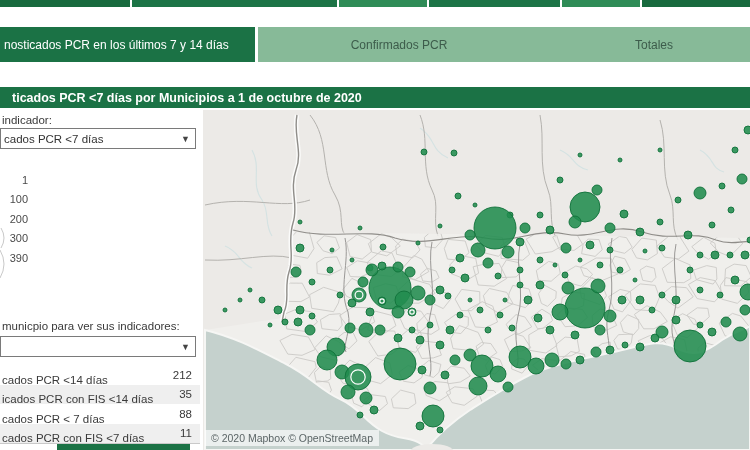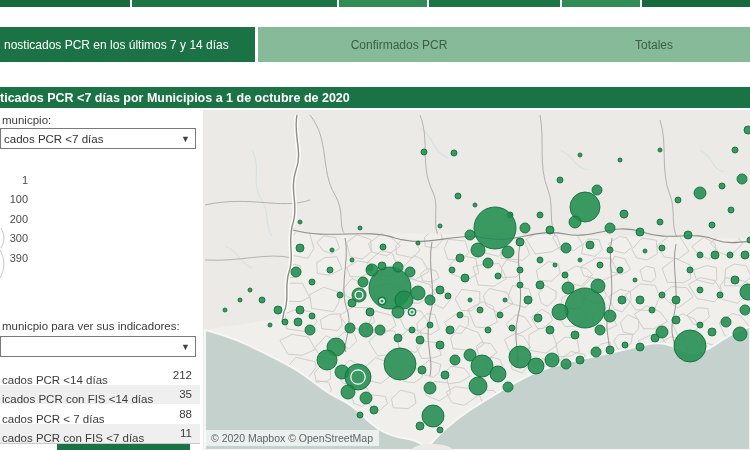--- a/index.html
+++ b/index.html
@@ -11,21 +11,21 @@
   #top-strip div{position:absolute;top:0;height:7px;}
   
   .tab{top:27px;height:35px;display:flex;align-items:center;justify-content:center;
        font-size:12px;box-sizing:border-box;cursor:pointer;}
   #tab-active{left:0;width:255px;background:var(--dark-green);color:#fff;justify-content:flex-start;
        padding-left:4px;white-space:nowrap;overflow:hidden;}
   #tab-2{left:258px;width:282px;background:var(--tab-bg);color:var(--tab-text);}
   #tab-3{left:536px;width:236px;background:var(--tab-bg);color:var(--tab-text);}
   
   #title-bar{left:0;top:87px;width:750px;height:21px;background:var(--dark-green);color:#fff;
-       font-size:12.5px;font-weight:bold;display:flex;align-items:center;padding-left:0;
+       font-size:12.5px;font-weight:bold;display:flex;align-items:center;padding-left:12px;
        box-sizing:border-box;white-space:nowrap;}
   
   #sidebar{left:0;top:108px;width:203px;height:342px;background:#fff;}
   .side-label{font-size:11.5px;color:#3a3a3a;white-space:nowrap;}
   .dropdown{width:196px;height:21px;border:1px solid #7a7a7a;background:#fff;box-sizing:border-box;
        font-size:11.5px;color:#333;display:flex;align-items:center;padding:0 3px;cursor:pointer;}
   .dropdown .dd-val{flex:1;white-space:nowrap;overflow:hidden;}
   .dd-arrow{font-size:9px;color:#444;padding-right:2px;}
   
   #size-legend{left:0;top:170px;width:60px;}
@@ -57,21 +57,21 @@
     <div style="left: 642px; width: 108px; background: rgb(24, 106, 62);"></div>
   </div>
 
 <div id="tab-active" class="abs tab">nosticados PCR en los últimos 7 y 14 días</div>
 <div id="tab-2" class="abs tab">Confirmados PCR</div>
 <div id="tab-3" class="abs tab">Totales</div>
 
 <div id="title-bar" class="abs">ticados PCR &lt;7 días por Municipios a 1 de octubre de 2020</div>
 
 <div id="sidebar" class="abs">
-  <div class="side-label abs" style="left:2px;top:6px;">municpio:</div>
+  <div class="side-label abs" style="left:2px;top:6px;">indicador:</div>
   <div class="dropdown abs" style="left:0;top:20px;">
     <span class="dd-val">cados PCR &lt;7 días</span>
     <span class="dd-arrow">▼</span>
   </div>
 
   <div id="size-legend" class="abs" style="top:62px;">
     <svg class="abs" style="left:0;top:50px;" width="12" height="60">
       <path d="M1,8 Q7,18 1,28" fill="none" stroke="#c9c9c9" stroke-width="1"></path>
       <path d="M0,30 Q8,44 0,58" fill="none" stroke="#c9c9c9" stroke-width="1"></path>
     </svg>

